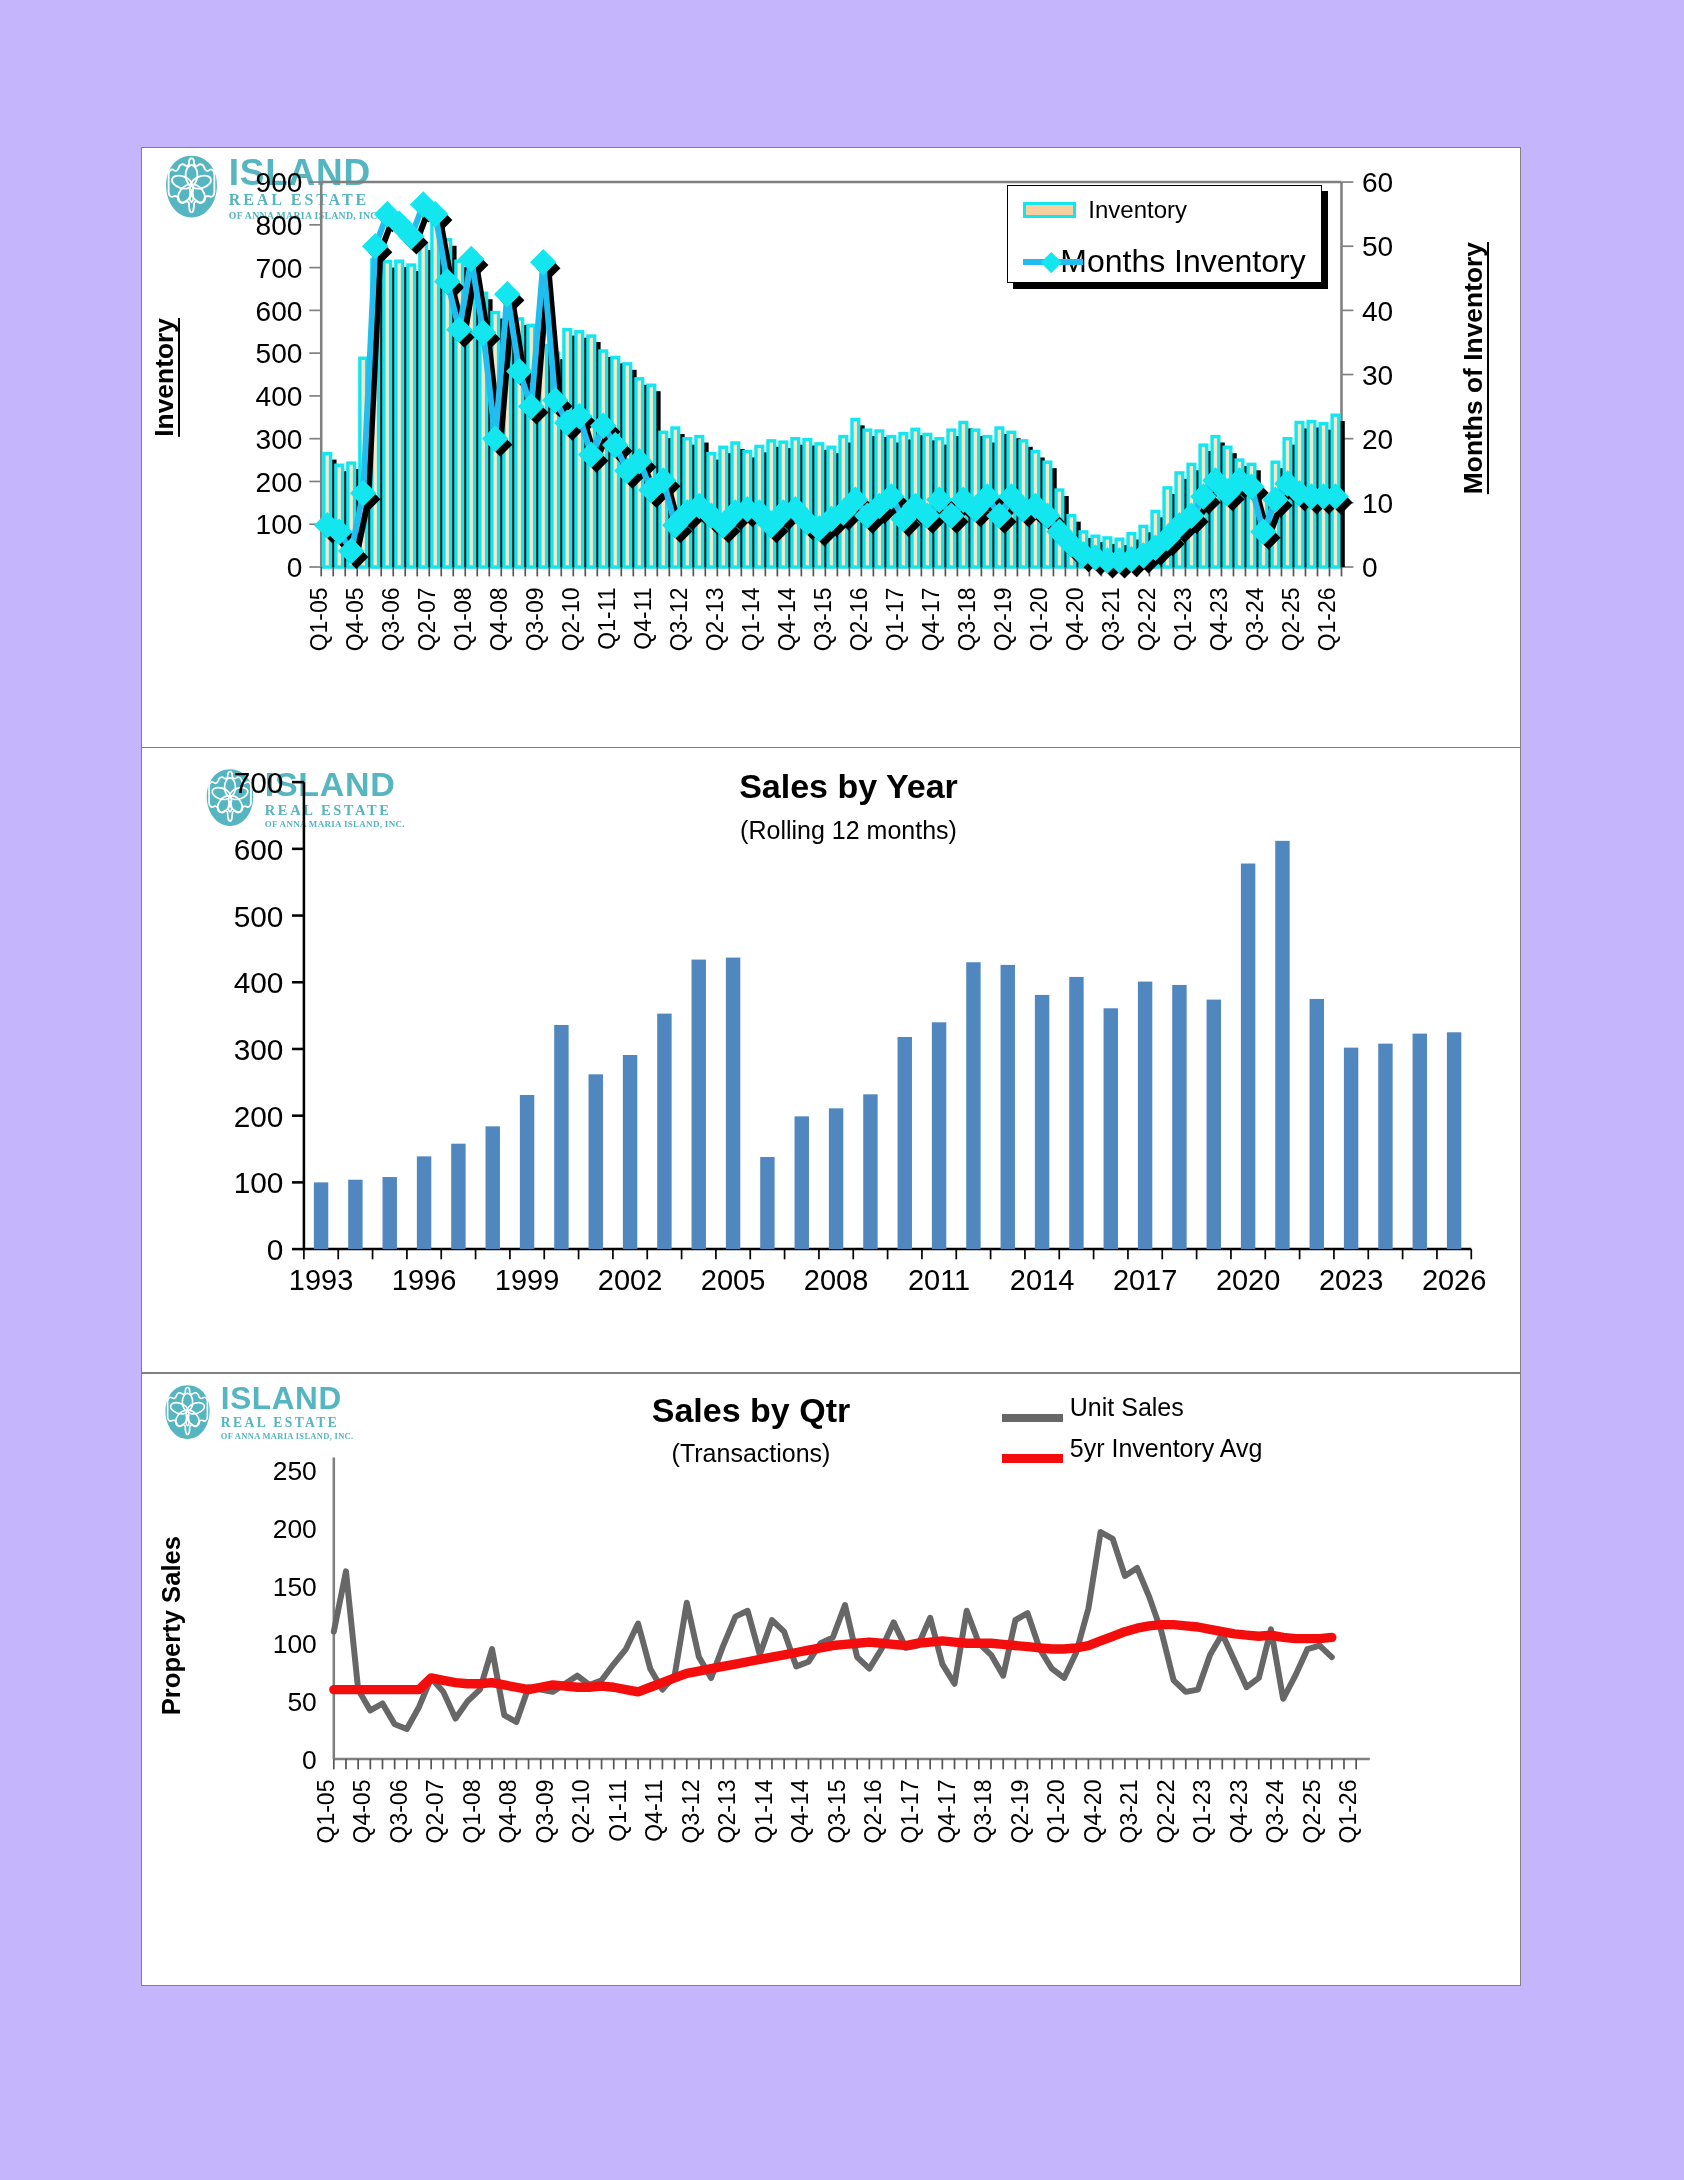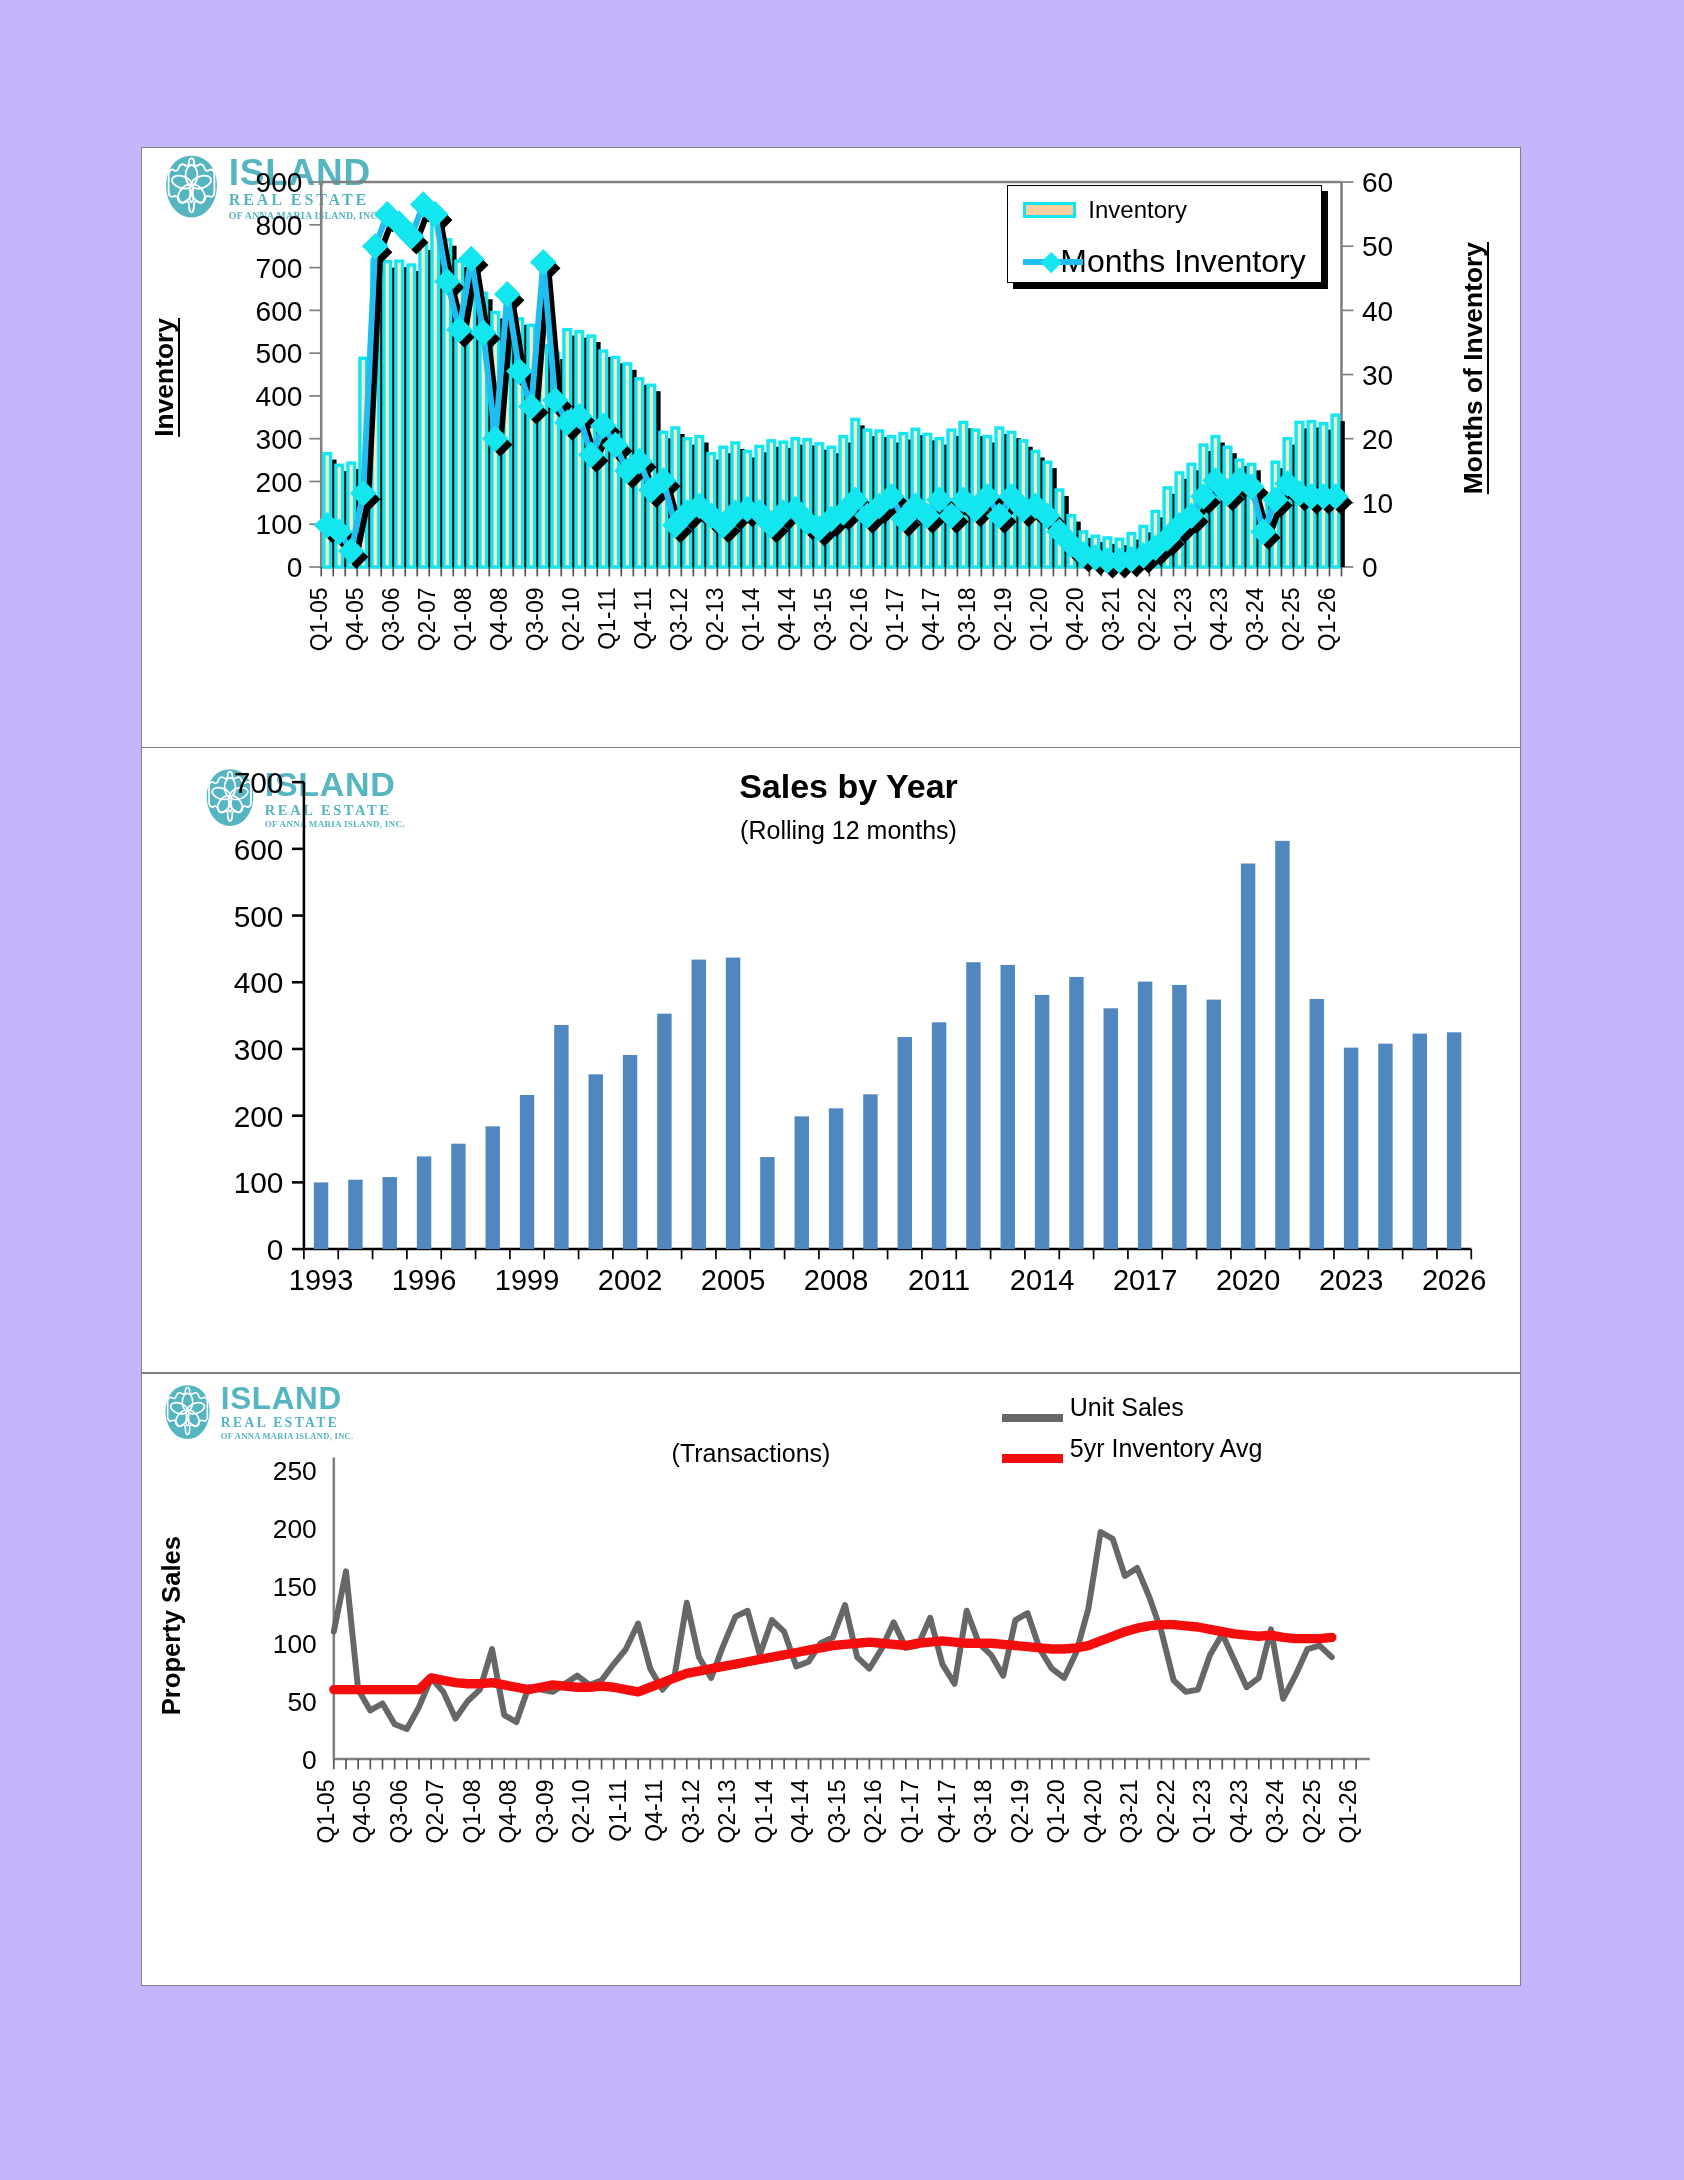--- a/index.html
+++ b/index.html
@@ -786,20 +786,21 @@
           <path d="M36 44 C33 50 33 56 36 58 C39 56 39 50 36 44 Z" fill="none" stroke="#ffffff" stroke-width="2"></path>
         </svg>
       </div>
       <div class="wordmark">
         <div class="wm-island" style="font-size:31.5px;">ISLAND</div>
         <div class="wm-re" style="font-size:13.6px; letter-spacing:2.4px; margin-top:1.7px;">REAL ESTATE</div>
         <div class="wm-of" style="font-size:8.5px; letter-spacing:0.3px; margin-top:2.6px;">OF ANNA MARIA ISLAND, INC.</div>
       </div>
     </div>
 
+    <div class="chart-title" style="left:366px; top:17px; width:486px; font-size:34px;">Sales by Qtr</div>
     <div class="chart-sub" style="left:366px; top:65px; width:486px; font-size:25px;">(Transactions)</div>
 
     <div class="axis-label-v" style="left:15.3px; top:162px; font-size:25.6px; text-decoration:none;">Property Sales</div>
 
     <svg class="plotsvg" id="svg3" style="left:0px; top:0px;" width="1377" height="610" viewBox="0 0 1616 716">
         <text x="205" y="464" font-family="&quot;Liberation Sans&quot;, sans-serif" font-size="31" fill="#000" text-anchor="end">0</text>
         <text x="205" y="396" font-family="&quot;Liberation Sans&quot;, sans-serif" font-size="31" fill="#000" text-anchor="end">50</text>
         <text x="205" y="328" font-family="&quot;Liberation Sans&quot;, sans-serif" font-size="31" fill="#000" text-anchor="end">100</text>
         <text x="205" y="260" font-family="&quot;Liberation Sans&quot;, sans-serif" font-size="31" fill="#000" text-anchor="end">150</text>
         <text x="205" y="192" font-family="&quot;Liberation Sans&quot;, sans-serif" font-size="31" fill="#000" text-anchor="end">200</text>

